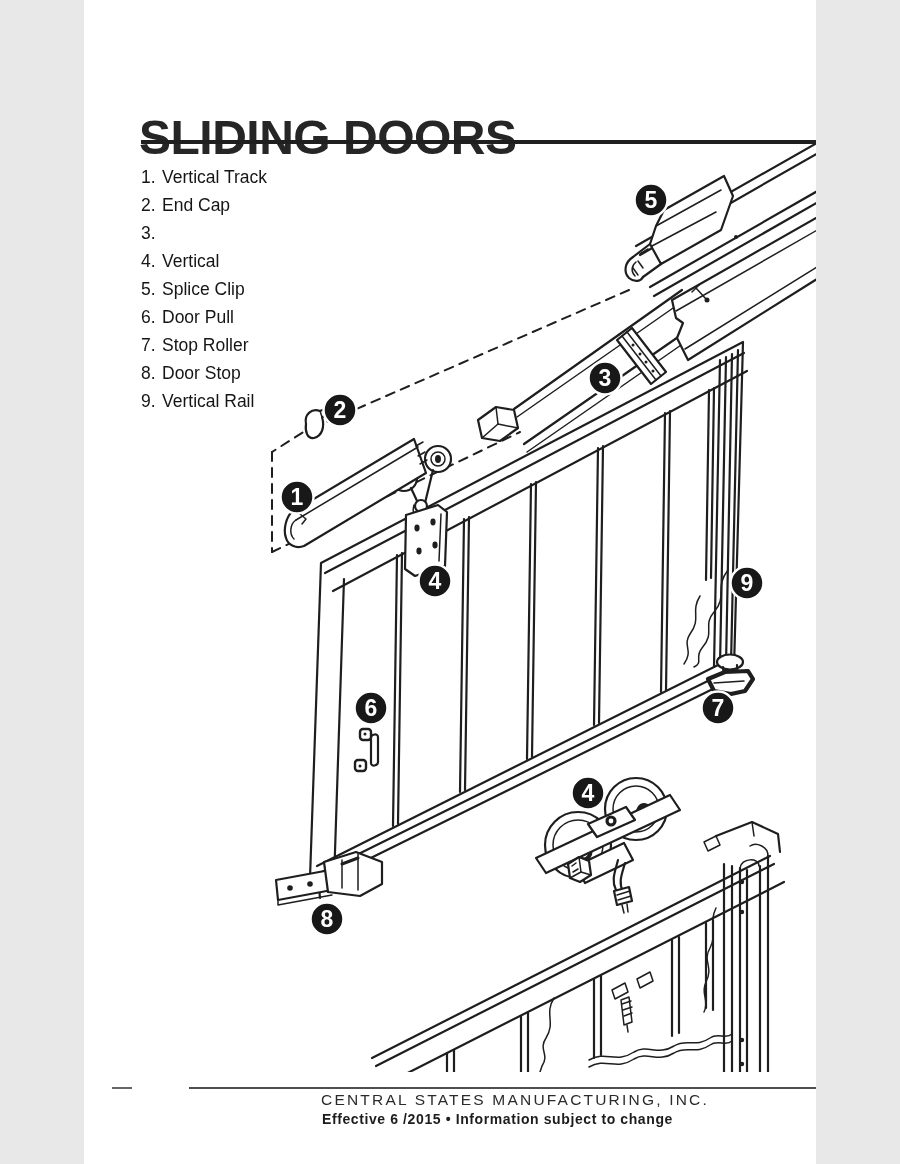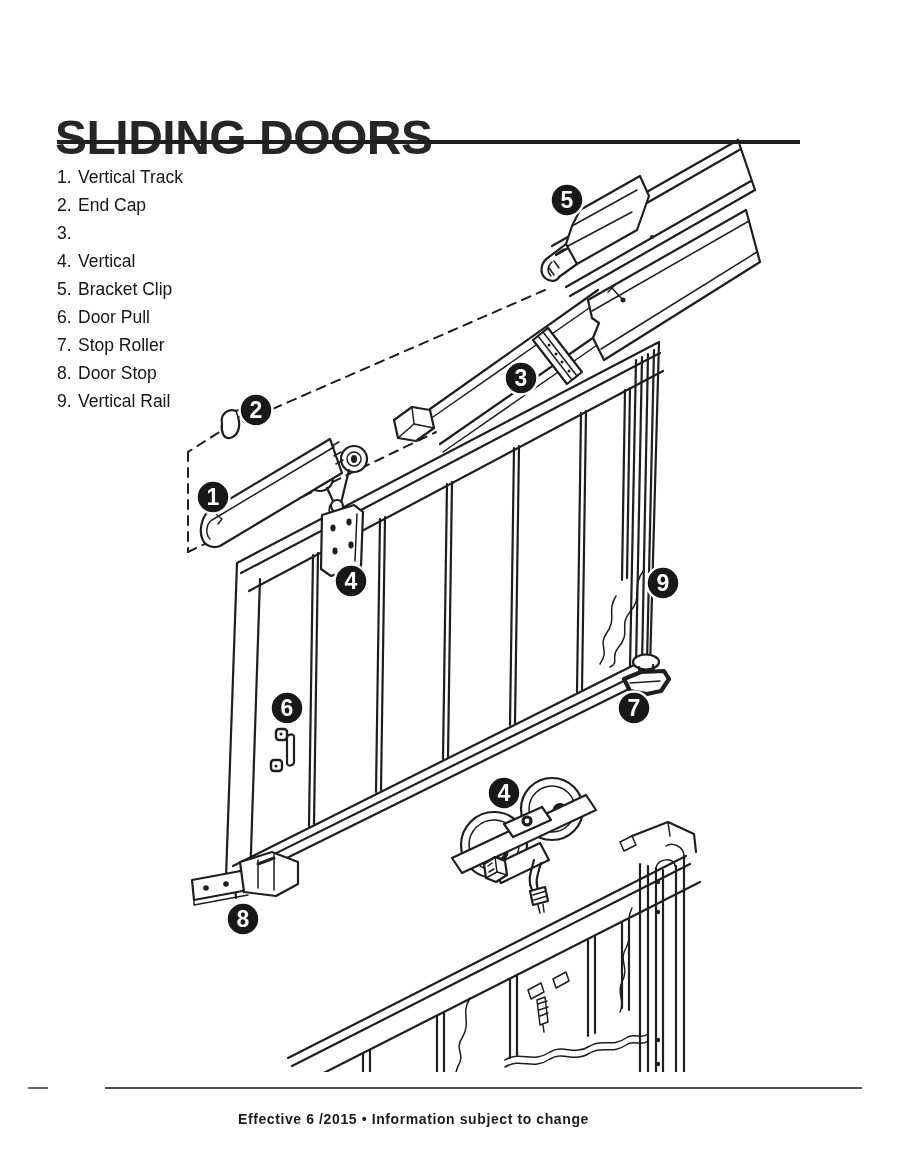--- a/index.html
+++ b/index.html
@@ -1,16 +1,16 @@
 <!DOCTYPE html>
 <html style="--line: #1e1e1e; --callout: #181818;"><head>
 <meta charset="utf-8">
 <style>
   html,body{margin:0;padding:0;background:#e8e8e8;}
-  .page{position:relative;width:900px;height:1164px;background:#ffffff;overflow:hidden;
+  .page{position:relative;width:732px;height:1164px;background:#ffffff;overflow:hidden;
         font-family:"Liberation Sans",sans-serif;margin:0 auto;}
   .page-title{position:absolute;left:55px;top:82px;font-size:48px;font-weight:600;
         letter-spacing:-0.5px;color:#262626;line-height:1;}
   .title-rule{position:absolute;left:57px;top:140px;width:743px;height:4px;background:#1f1f1f;}
   .parts-list{position:absolute;left:57px;top:167px;}
   .parts-item{display:flex;height:28px;align-items:flex-start;font-size:17.5px;color:#151515;}
   .parts-item .num{width:21px;flex:0 0 21px;}
   .footer-tick{position:absolute;left:28px;top:1087px;width:20px;height:2px;background:#666;}
   .footer-rule{position:absolute;left:105px;top:1087px;width:757px;height:2px;background:#4e4e4e;}
   .footer-company{position:absolute;left:237px;top:1091px;font-size:15.5px;font-weight:500;
@@ -54,21 +54,21 @@
         <span class="num">3.</span>
       </div>
 
       <div class="parts-item">
         <span class="num">4.</span>
         <span class="lbl">Vertical</span>
       </div>
 
       <div class="parts-item">
         <span class="num">5.</span>
-        <span class="lbl">Bracket Clip</span>
+        <span class="lbl">Splice Clip</span>
       </div>
 
       <div class="parts-item">
         <span class="num">6.</span>
         <span class="lbl">Door Pull</span>
       </div>
 
       <div class="parts-item">
         <span class="num">7.</span>
         <span class="lbl">Stop Roller</span>
@@ -344,14 +344,15 @@
         </g>
         <g>
           <circle class="callout-circle" cx="504" cy="793" r="16.5"></circle>
           <text class="callout-num" x="504" y="801" fill="#ffffff">4</text>
         </g>
       </g>
   </svg>
 
   <div class="footer-tick"></div>
   <div class="footer-rule"></div>
+  <div class="footer-company">CENTRAL STATES MANUFACTURING, INC.</div>
   <div class="footer-note">Effective 6 /2015 • Information subject to change</div>
 </div>
 
 </body></html>

